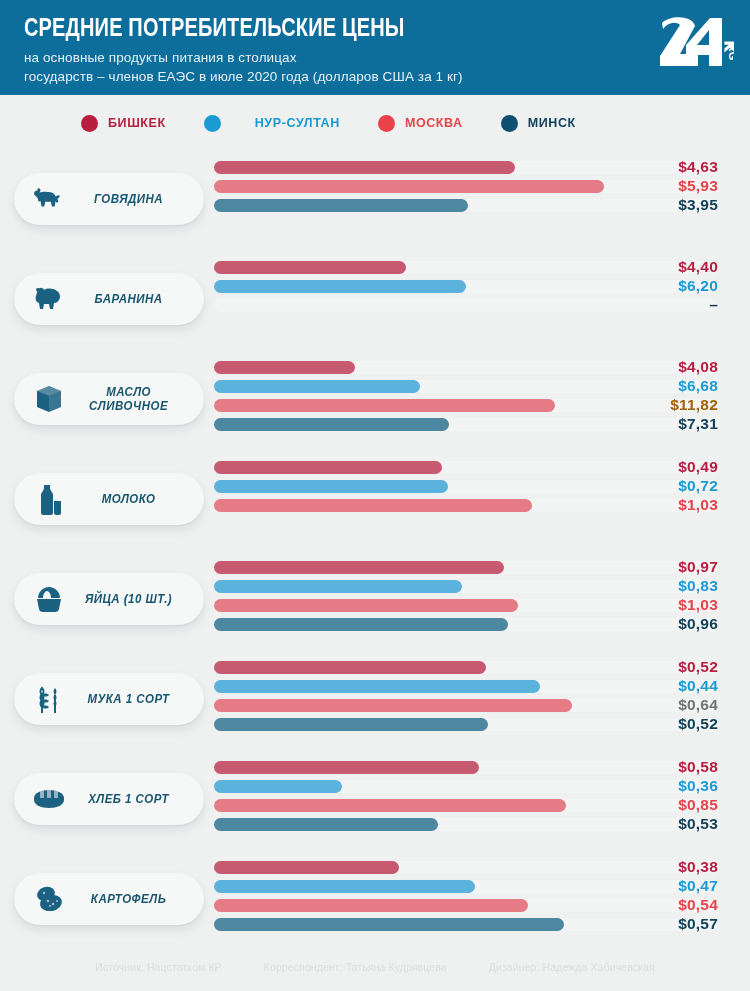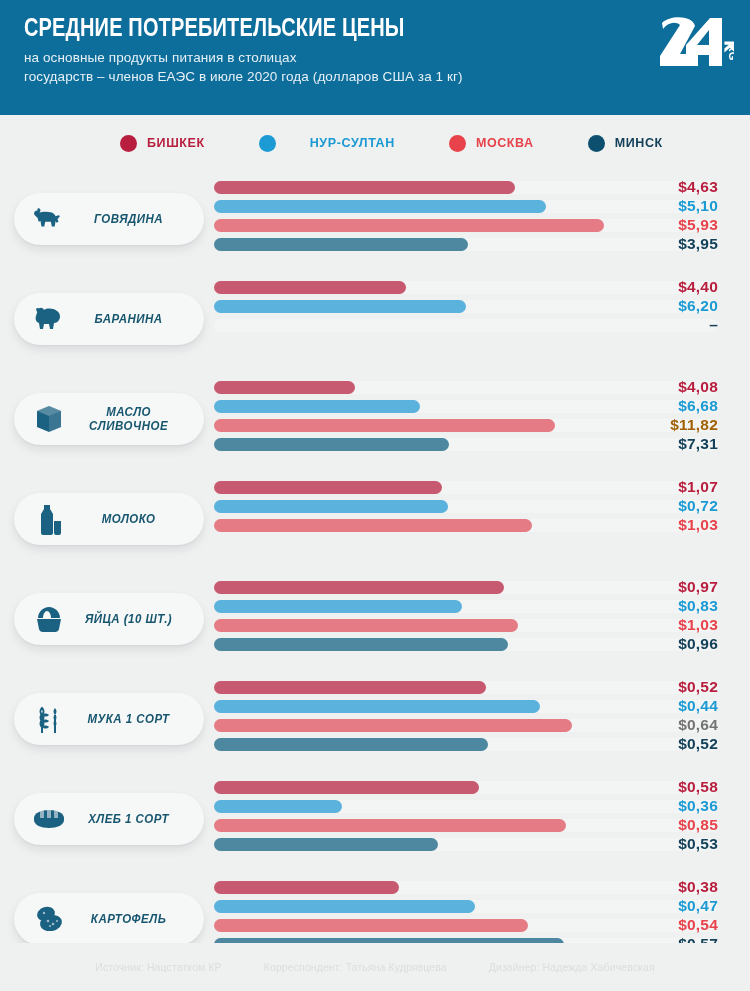--- a/index.html
+++ b/index.html
@@ -8,21 +8,21 @@
   body {
     width:750px; height:991px;
     font-family:"Liberation Sans", sans-serif;
     background:#eff0f0;
     position:relative; overflow:hidden;
   }
 
   
   .header {
     position:relative;
-    height:115px;
+    height:95px;
     background:#0d6d9b;
     padding:14px 24px 0 24px;
   }
   .header-title {
     font-family:"Liberation Sans Narrow","Liberation Sans", sans-serif;
     font-weight:700;
     font-size:25px;
     letter-spacing:0.2px;
     color:#ffffff;
     text-transform:uppercase;
@@ -46,22 +46,22 @@
     position:absolute;
     right:16px; top:12px;
     width:84px; height:62px;
   }
 
   
   .legend {
     height:56px;
     display:flex;
     align-items:center;
-    padding-left:120px;
-    gap:16px;
+    padding-left:81px;
+    gap:0px;
     background:#eff0f0;
   }
   .legend-item {
     display:flex; align-items:center;
     margin-right:38px;
   }
   .legend-dot {
     width:17px; height:17px; border-radius:50%;
     margin-right:10px;
     flex:0 0 auto;
@@ -231,25 +231,20 @@
         <span class="pill-label">ГОВЯДИНА</span>
       </div>
       <div class="rows">
         <div class="row">
           <div class="track"></div>
           <div class="bar" style="width: 301px; background: rgb(199, 90, 112);"></div>
           <div class="value" style="color: rgb(184, 30, 62);">$4,63</div>
         </div>
         <div class="row">
           <div class="track"></div>
-          <div class="bar" style="width: 332px; background: rgb(91, 178, 220);"></div>
-          <div class="value" style="color: rgb(27, 154, 212);">$5,10</div>
-        </div>
-        <div class="row">
-          <div class="track"></div>
           <div class="bar" style="width: 390px; background: rgb(229, 123, 133);"></div>
           <div class="value" style="color: rgb(232, 66, 74);">$5,93</div>
         </div>
         <div class="row">
           <div class="track"></div>
           <div class="bar" style="width: 254px; background: rgb(77, 135, 160);"></div>
           <div class="value" style="color: rgb(19, 65, 90);">$3,95</div>
         </div>
       </div>
     </div>
@@ -321,21 +316,21 @@
             <path fill="currentColor" d="M10 2h6v4l3 5v19c0 1-1 2-2 2H9c-1 0-2-1-2-2V11l3-5z"></path>
             <path fill="currentColor" d="M20 18h7v12c0 1-1 2-2 2h-3c-1 0-2-1-2-2z"></path>
           </svg>
         </span>
         <span class="pill-label">МОЛОКО</span>
       </div>
       <div class="rows">
         <div class="row">
           <div class="track"></div>
           <div class="bar" style="width: 228px; background: rgb(199, 90, 112);"></div>
-          <div class="value" style="color: rgb(184, 30, 62);">$1,07</div>
+          <div class="value" style="color: rgb(184, 30, 62);">$0,49</div>
         </div>
         <div class="row">
           <div class="track"></div>
           <div class="bar" style="width: 234px; background: rgb(91, 178, 220);"></div>
           <div class="value" style="color: rgb(27, 154, 212);">$0,72</div>
         </div>
         <div class="row">
           <div class="track"></div>
           <div class="bar" style="width: 318px; background: rgb(229, 123, 133);"></div>
           <div class="value" style="color: rgb(232, 66, 74);">$1,03</div>

